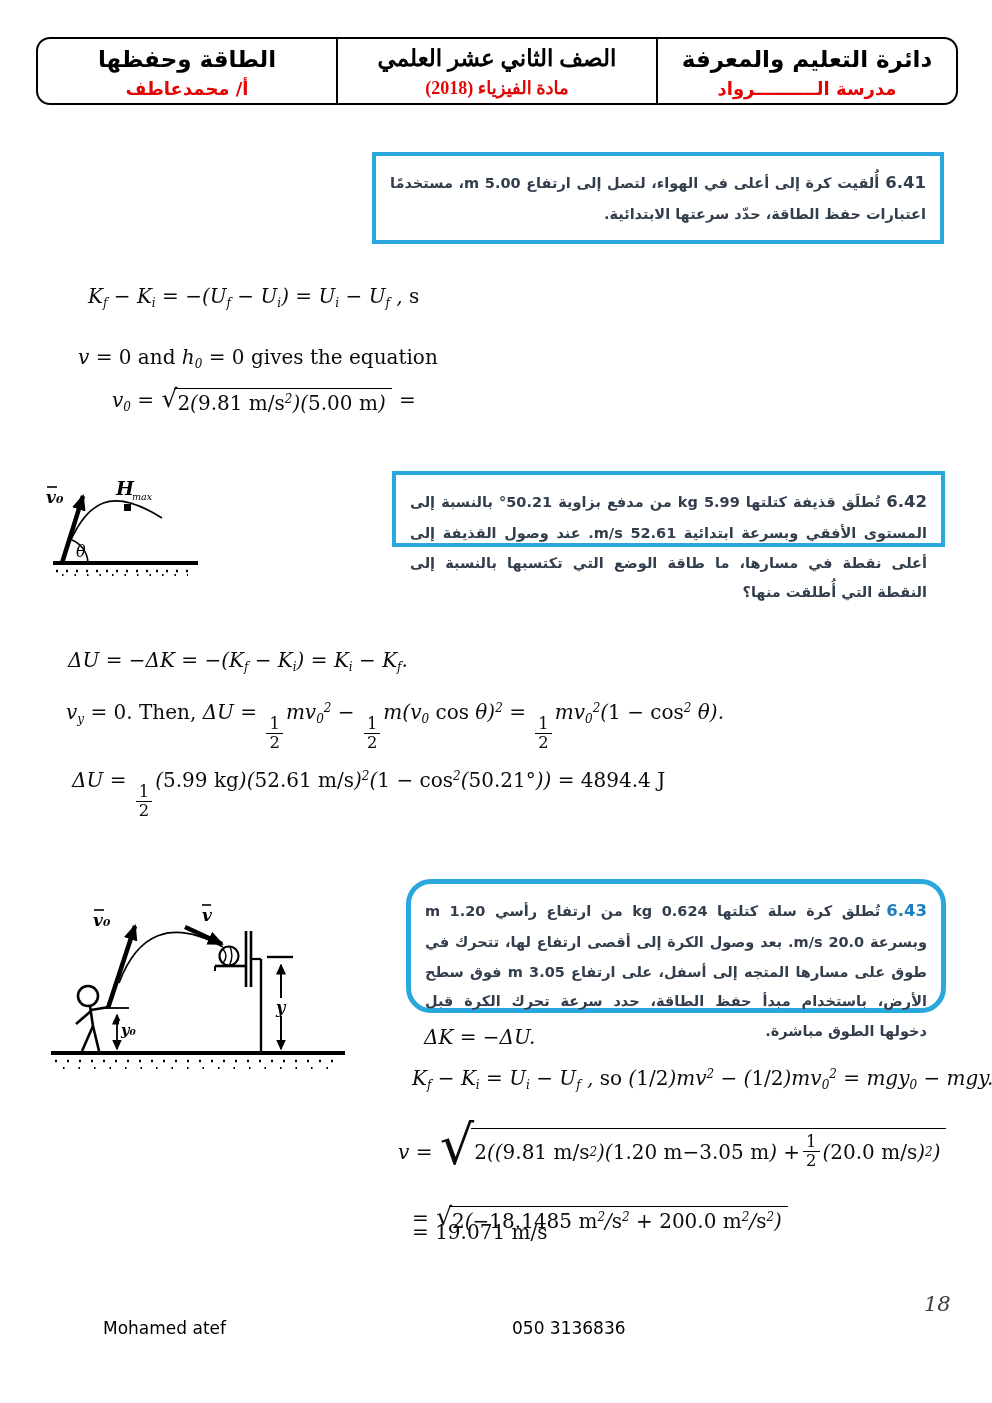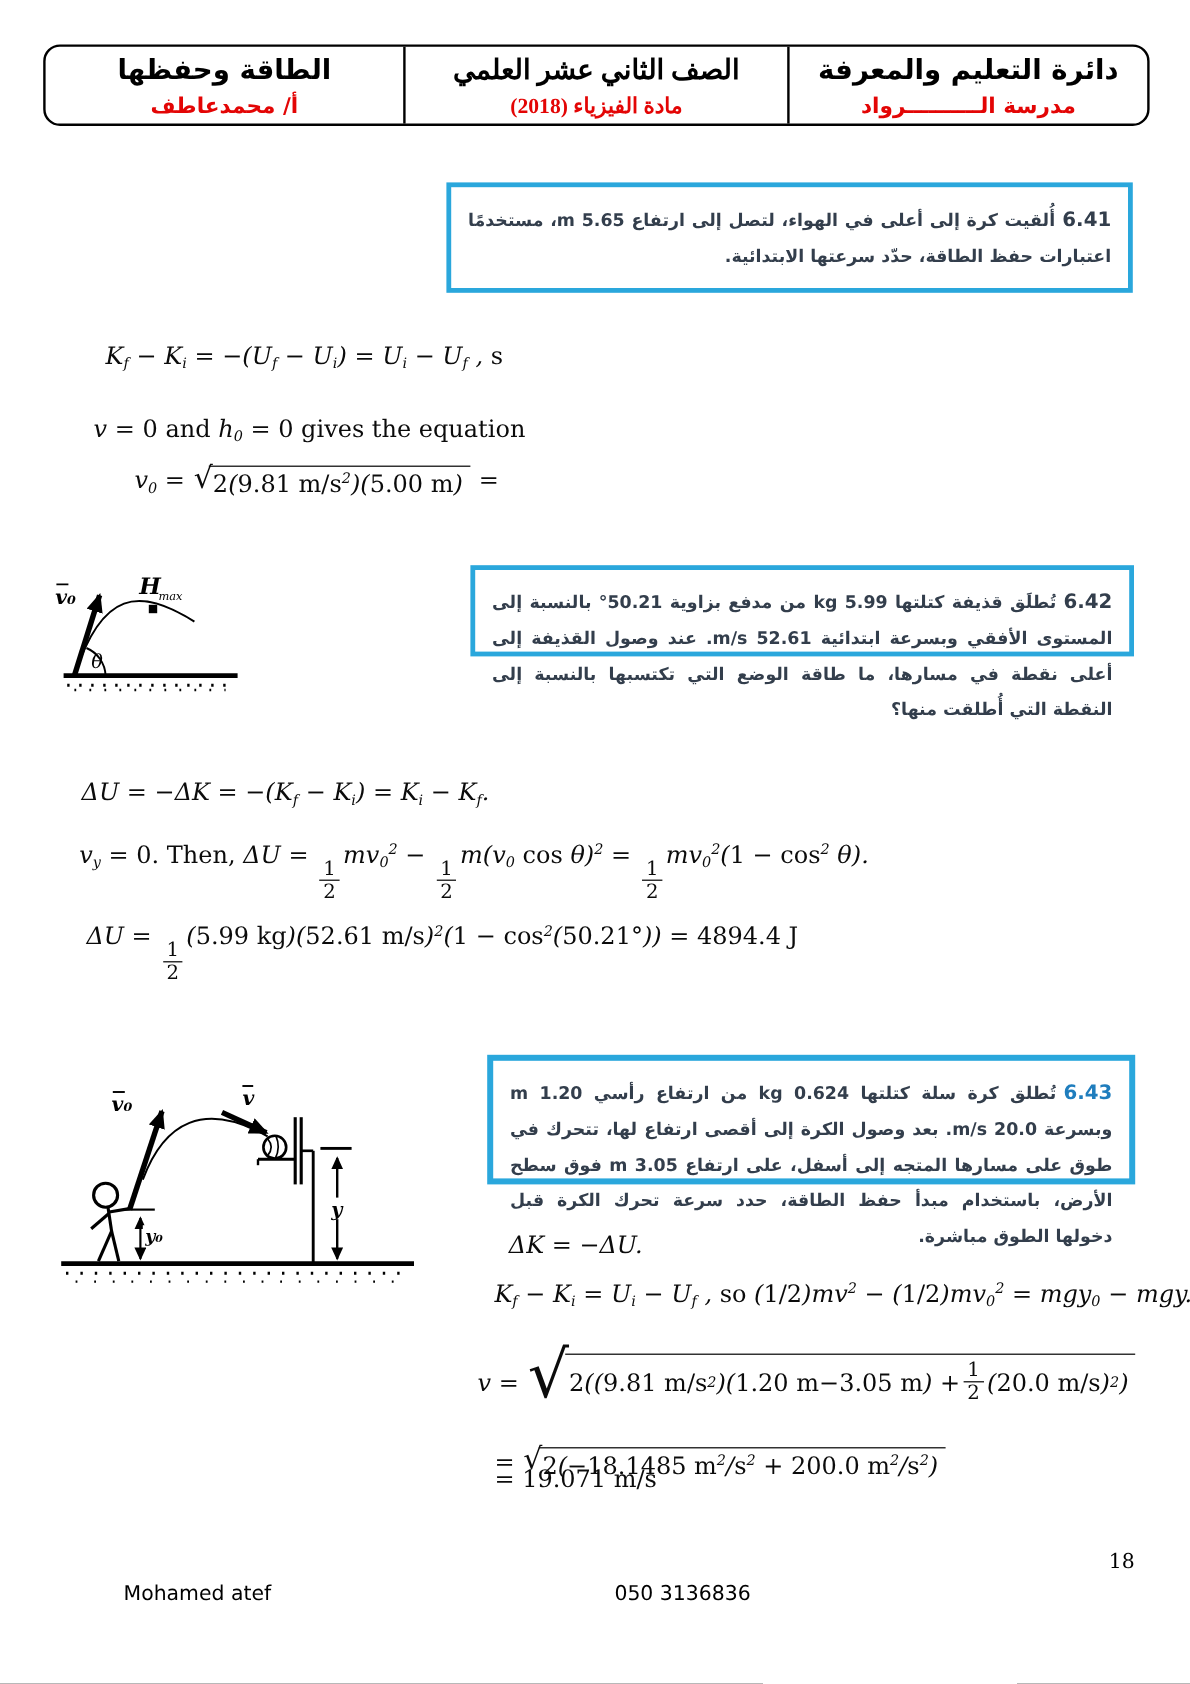--- a/index.html
+++ b/index.html
@@ -32,21 +32,21 @@
   .eq .sqrt{display:inline-flex;align-items:flex-start;vertical-align:middle;margin:0 1px;}
   .eq .rad{font-style:normal;font-size:1.25em;line-height:1;transform:translateY(-0.1em);}
   .eq .sqrt.big>.rad{font-size:2.7em;line-height:.95;transform:translateY(-0.14em);}
   .eq .vinc{border-top:1.8px solid #000;padding:2px 6px 0 3px;margin-left:-3px;}
   .eq .sqrt.big>.vinc{display:flex;align-items:center;padding-top:4px;}
   
   .fig{position:absolute;}
   .fig text{font-family:"DejaVu Serif",serif;font-style:italic;fill:#000;}
   
   .foot{position:absolute;font-family:"DejaVu Sans",sans-serif;font-size:17px;color:#000;}
-  .pageno{position:absolute;font-family:"DejaVu Serif",serif;font-size:17px;color:#000000;}
+  .pageno{position:absolute;font-family:"DejaVu Serif",serif;font-size:21px;color:#404040;font-style:italic;}
 </style>
 </head>
 <body>
 
 <div class="page">
 
   <div class="hdr">
     <div class="hcell">
       <div class="hline1">دائرة التعليم والمعرفة</div>
       <div class="hline2">مدرسة الــــــــــرواد</div>
@@ -55,21 +55,21 @@
       <div class="hline1">الصف الثاني عشر العلمي</div>
       <div class="hline2">مادة الفيزياء   (2018)</div>
     </div>
     <div class="hcell">
       <div class="hline1">الطاقة وحفظها</div>
       <div class="hline2">أ/ محمدعاطف</div>
     </div>
   </div>
 
   <div class="pbox" style="left:372px;top:152px;width:572px;height:92px;">
-    <p><span class="pnum">6.41</span><span>أُلقيت كرة إلى أعلى في الهواء، لتصل إلى ارتفاع 5.65 m، مستخدمًا اعتبارات حفظ الطاقة، حدّد سرعتها الابتدائية.</span></p>
+    <p><span class="pnum">6.41</span><span>أُلقيت كرة إلى أعلى في الهواء، لتصل إلى ارتفاع 5.00 m، مستخدمًا اعتبارات حفظ الطاقة، حدّد سرعتها الابتدائية.</span></p>
   </div>
 
   <div class="eq" style="left:88px;top:284px;">K<span class="sb">f</span> − K<span class="sb">i</span> = −(U<span class="sb">f</span> − U<span class="sb">i</span>) = U<span class="sb">i</span> − U<span class="sb">f</span> , <span class="up">s</span></div>
   <div class="eq" style="left:78px;top:345px;">v = <span class="up">0 and </span> h<span class="sb">0</span> = <span class="up">0  gives the equation</span></div>
   <div class="eq" style="left:112px;top:388px;">v<span class="sb">0</span> = <span class="sqrt">
         <span class="rad">√</span>
         <span class="vinc"><span class="up">2</span>(<span class="up">9.81 m/s</span><span class="sp">2</span>)(<span class="up">5.00 m</span>)</span>
       </span> =</div>
 
   <svg class="fig" style="left:40px;top:478px;" width="240" height="100" viewBox="0 0 240 100">
@@ -165,21 +165,21 @@
     <line x1="236" y1="70" x2="236" y2="154" stroke="#000" stroke-width="2" marker-start="url(#mh2r)" marker-end="url(#mh2)"></line>
     <rect x="229" y="103" width="14" height="18" fill="#fff"></rect>
     <text x="231" y="118" font-size="16" font-weight="bold">y</text>
 
     <line x1="58" y1="113" x2="84" y2="113" stroke="#000" stroke-width="1.8"></line>
     <line x1="72" y1="120" x2="72" y2="154" stroke="#000" stroke-width="1.8" marker-start="url(#mh2r)" marker-end="url(#mh2)"></line>
     <rect x="74" y="126" width="18" height="17" fill="#fff"></rect>
     <text x="76" y="140" font-size="14.5" font-weight="bold">y₀</text>
   </svg>
 
-  <div class="pbox" style="left:406px;top:879px;width:540px;height:108px;border-width:5px;">
+  <div class="pbox" style="left:406px;top:879px;width:540px;height:134px;border-width:5px;border-radius:25px;">
     <p><span class="pnum pnum-accent">6.43</span><span>تُطلق كرة سلة كتلتها 0.624 kg من ارتفاع رأسي 1.20 m وبسرعة 20.0 m/s. بعد وصول الكرة إلى أقصى ارتفاع لها، تتحرك في طوق على مسارها المتجه إلى أسفل، على ارتفاع 3.05 m فوق سطح الأرض، باستخدام مبدأ حفظ الطاقة، حدد سرعة تحرك الكرة قبل دخولها الطوق مباشرة.</span></p>
   </div>
 
   <div class="eq" style="left:424px;top:1025px;">ΔK = −ΔU.</div>
   <div class="eq" style="left:412px;top:1066px;">K<span class="sb">f</span> − K<span class="sb">i</span> = U<span class="sb">i</span> − U<span class="sb">f</span> , <span class="up">so</span> (<span class="up">1/2</span>)mv<span class="sp">2</span> − (<span class="up">1/2</span>)mv<span class="sb">0</span><span class="sp">2</span> = mgy<span class="sb">0</span> − mgy.</div>
   <div class="eq" style="left:398px;top:1128px;">v = <span class="sqrt big">
         <span class="rad">√</span>
         <span class="vinc"><span class="up">2</span>((<span class="up">9.81 m/s</span><span class="sp">2</span>)(<span class="up">1.20 m</span> − <span class="up">3.05 m</span>) + <span class="frac">
             <span class="num">1</span>
             <span class="den">2</span>

